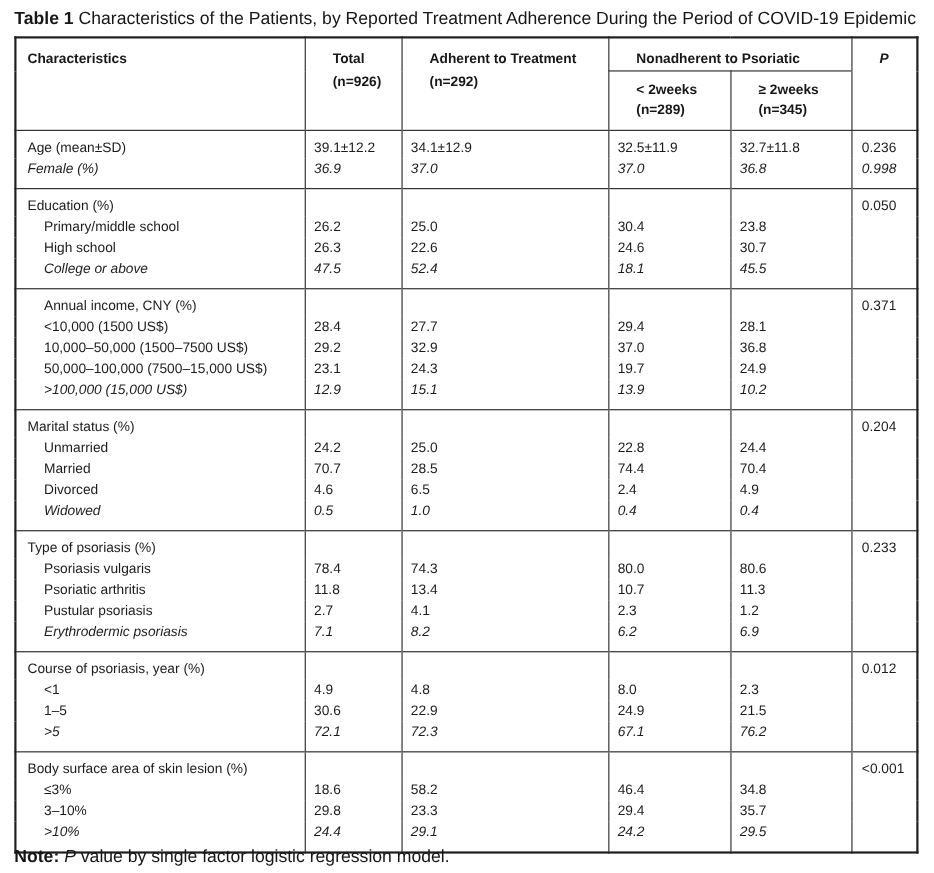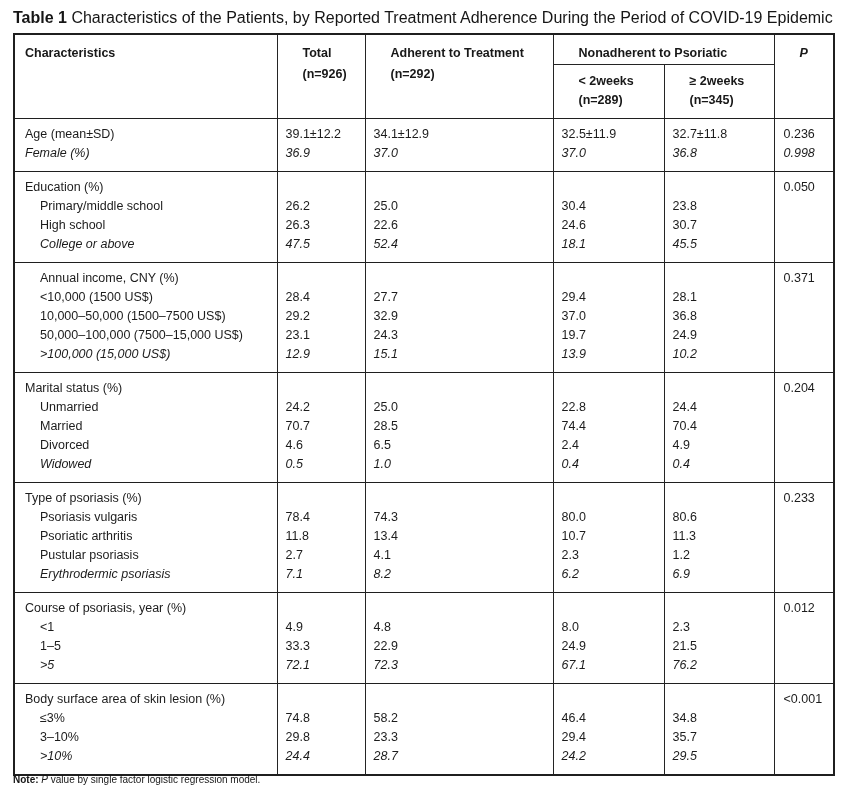--- a/index.html
+++ b/index.html
@@ -64,21 +64,21 @@
   .tbl td { line-height: 19px; color: #1c1c1c; }
   td.lbl.indent-0 { padding-left: 10px; }
   td.lbl.indent-1 { padding-left: 25px; }
   td.val { padding-left: 8px; }
   td.pcol { padding-left: 9px; }
 
   .note {
     position: absolute;
     left: 13px;
     top: 773px;
-    font-size: 10px;
+    font-size: 16px;
     line-height: 14px;
     color: #161616;
   }
 </style>
 </head>
 <body>
 
 <div class="page">
 
   <div class="table-title"><span class="bold">Table 1</span><span> Characteristics of the Patients, by Reported Treatment Adherence During the Period of COVID-19 Epidemic</span></div>
@@ -307,21 +307,21 @@
         <tr>
           <td class="lbl indent-1">&lt;1</td>
           <td class="val vline">4.9</td>
           <td class="val vline">4.8</td>
           <td class="val vline">8.0</td>
           <td class="val vline">2.3</td>
           <td class="val vline pcol"></td>
         </tr>
         <tr>
           <td class="lbl indent-1">1–5</td>
-          <td class="val vline">33.3</td>
+          <td class="val vline">30.6</td>
           <td class="val vline">22.9</td>
           <td class="val vline">24.9</td>
           <td class="val vline">21.5</td>
           <td class="val vline pcol"></td>
         </tr>
         <tr>
           <td class="lbl indent-1">&gt;5</td>
           <td class="val vline">72.1</td>
           <td class="val vline">72.3</td>
           <td class="val vline">67.1</td>
@@ -333,38 +333,38 @@
         <tr>
           <td class="lbl indent-0">Body surface area of skin lesion (%)</td>
           <td class="val vline"></td>
           <td class="val vline"></td>
           <td class="val vline"></td>
           <td class="val vline"></td>
           <td class="val vline pcol">&lt;0.001</td>
         </tr>
         <tr>
           <td class="lbl indent-1">≤3%</td>
-          <td class="val vline">74.8</td>
+          <td class="val vline">18.6</td>
           <td class="val vline">58.2</td>
           <td class="val vline">46.4</td>
           <td class="val vline">34.8</td>
           <td class="val vline pcol"></td>
         </tr>
         <tr>
           <td class="lbl indent-1">3–10%</td>
           <td class="val vline">29.8</td>
           <td class="val vline">23.3</td>
           <td class="val vline">29.4</td>
           <td class="val vline">35.7</td>
           <td class="val vline pcol"></td>
         </tr>
         <tr>
           <td class="lbl indent-1">&gt;10%</td>
           <td class="val vline">24.4</td>
-          <td class="val vline">28.7</td>
+          <td class="val vline">29.1</td>
           <td class="val vline">24.2</td>
           <td class="val vline">29.5</td>
           <td class="val vline pcol"></td>
         </tr>
       </tbody>
     </table>
 
   <div class="note"><span class="bold">Note:</span><span class="italic"> P</span><span> value by single factor logistic regression model.</span></div>
 
 </div>

